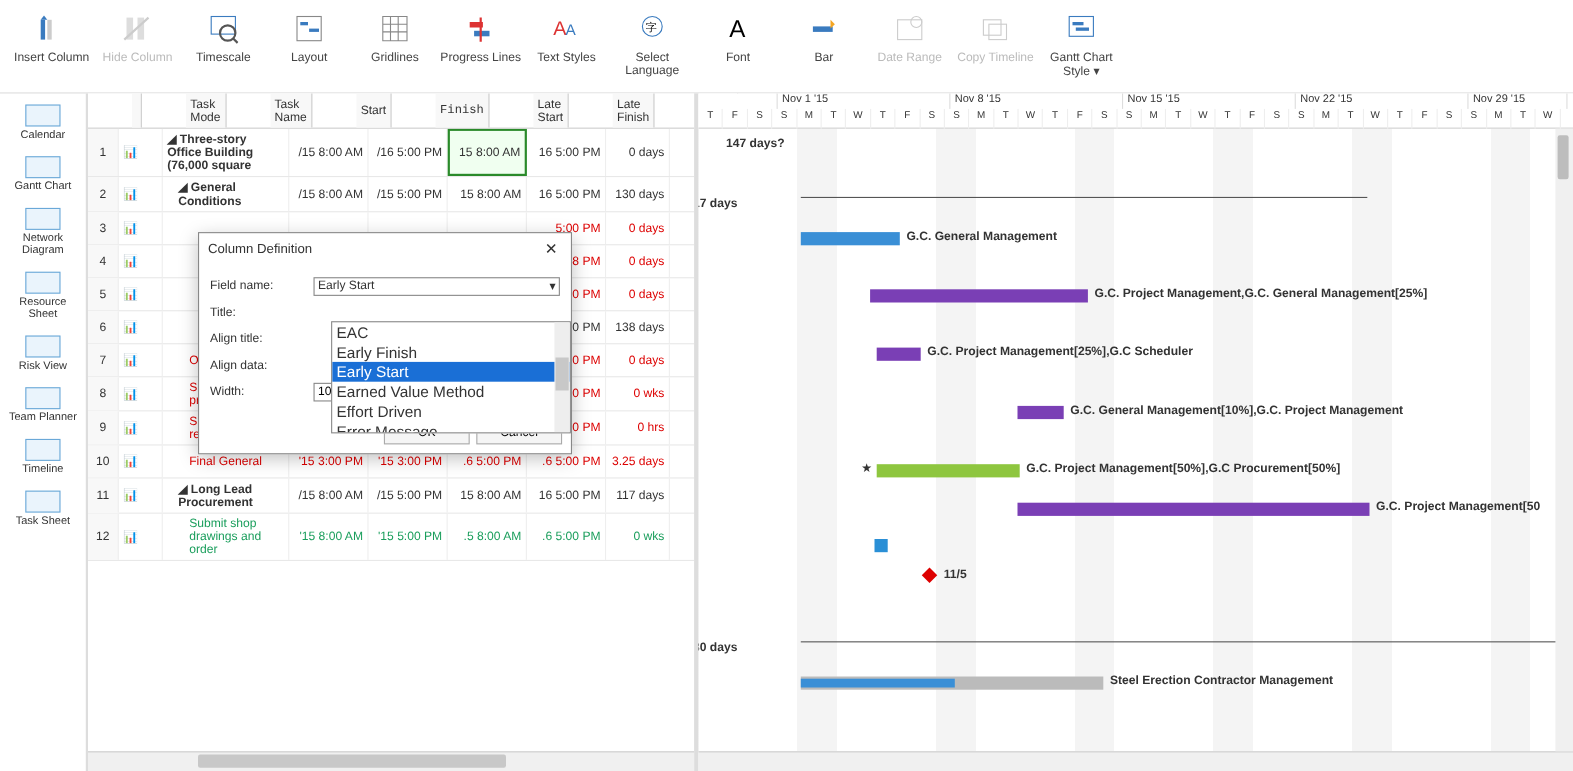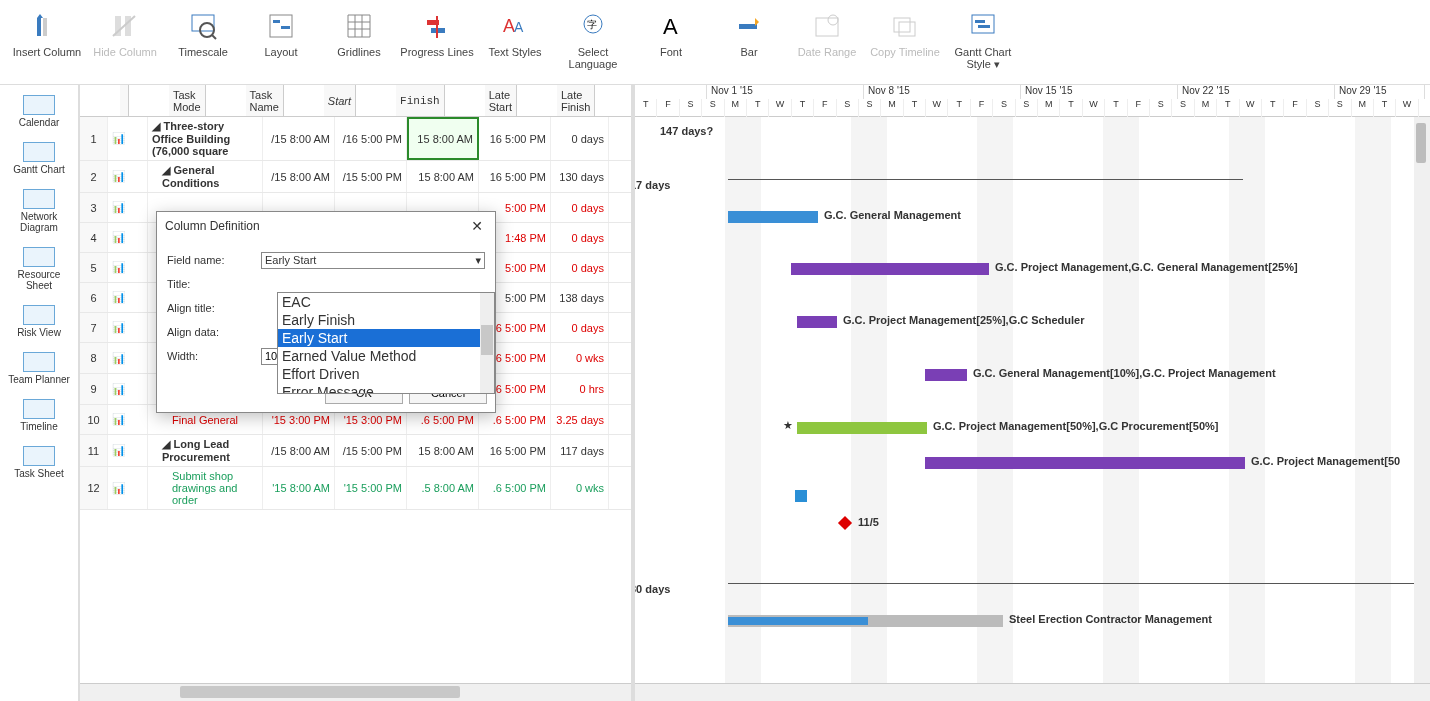--- a/index.html
+++ b/index.html
@@ -21,21 +21,21 @@
 
 .content { flex:1; display:flex; position:relative; }
 
 
 .grid-wrap { width:555px; display:flex; flex-direction:column; border-right:4px solid #ddd;}
 .grid-head { display:flex; height:32px; background:#fff; border-bottom:1px solid #ccc;}
 .gh { border-right:1px solid #ccc; padding:2px 4px; font-size:11px; display:flex; align-items:center; background:#f8f8f8;margin-left:40px;}
 .gh.rownum{width:28px;}
 .gh.mode{width:40px;}
 .gh.name{width:115px;}
-.gh.st{width:72px;font-style:italic;}
+.gh.st{width:72px;}
 .gh.fi{width:72px;font-family:Liberation Mono, monospace;}
 .gh.ls{width:72px;}
 .gh.lf{width:72px;}
 .gh.fs{width:58px;}
 .grid-body{flex:1; overflow:hidden;}
 .grow{display:flex; height:auto; min-height:30px; border-bottom:1px solid #e8e8e8; font-size:11px;}
 .grow>div{border-right:1px solid #eee; padding:3px 4px; display:flex; align-items:center;}
 .grow .rn{width:28px; background:#f8f8f8; justify-content:center;}
 .grow .tm{width:40px; color:#3a7bbf;}
 .grow .tn{width:115px; white-space:normal;}
@@ -58,21 +58,21 @@
 .gantt-body{flex:1; position:relative; overflow:hidden;}
 .gantt-grid{position:absolute; inset:0; background:repeating-linear-gradient(90deg,#fff 0,#fff 90px,#f4f4f4 90px,#f4f4f4 126px);}
 .gbar{position:absolute; height:12px; font-size:11px; white-space:nowrap;}
 .gbar .lbl{position:absolute; left:100%; padding-left:6px; top:-2px; font-weight:bold; color:#333;}
 .diamond{width:10px; height:10px; transform:rotate(45deg); background:#d00; position:absolute;}
 .vscroll{position:absolute; right:0; top:32px; bottom:18px; width:16px; background:#f0f0f0;}
 .vscroll-thumb{position:absolute; top:6px; left:2px; width:10px; height:40px; background:#bdbdbd; border-radius:2px;}
 .gantt-hscroll{height:18px; background:#f0f0f0; border-top:1px solid #ccc; position:relative;}
 
 
-.dialog{position:absolute; left:156px; top:211px; width:340px; background:#fff; border:1px solid #888; box-shadow:0 4px 16px rgba(0,0,0,.25); z-index:50;}
+.dialog{position:absolute; left:180px; top:211px; width:340px; background:#fff; border:1px solid #888; box-shadow:0 4px 16px rgba(0,0,0,.25); z-index:50;}
 .dlg-title{display:flex; justify-content:space-between; align-items:center; padding:6px 8px; font-size:12px;}
 .dlg-close{cursor:pointer; font-size:14px; padding:0 4px;}
 .dlg-body{padding:8px 10px 6px; font-size:11px;}
 .dlg-row{display:flex; align-items:center; height:24px; gap:8px;}
 .dlg-row label{width:86px;}
 .dlg-row input,.dlg-row .combo{flex:1; height:17px; border:1px solid #888; font-size:11px; padding:0 3px;}
 .combo{display:flex; justify-content:space-between; align-items:center;}
 .dropdown{position:absolute; left:106px; top:52px; width:218px; border:1px solid #888; background:#fff; max-height:102px; overflow:hidden; font-size:14px;margin-left:14px;}
 .dropdown .opt{padding:1px 4px; cursor:pointer;}
 .dropdown .opt.sel{background:#1a6fd6; color:#fff;}

